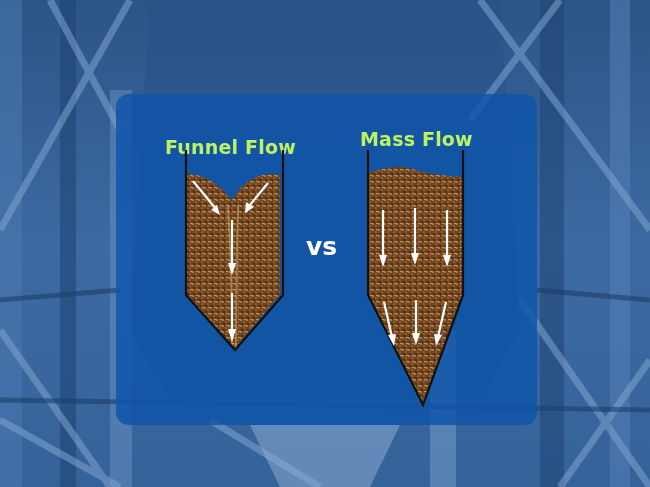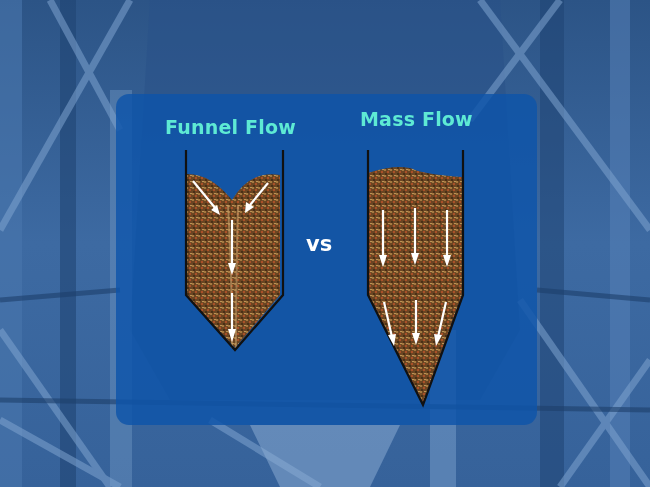--- a/index.html
+++ b/index.html
@@ -1,22 +1,22 @@
 <!DOCTYPE html>
 <html><head>
   <meta charset="utf-8">
   <style>
     html, body { margin:0; padding:0; }
     body { width:650px; height:487px; overflow:hidden; position:relative; font-family:"DejaVu Sans", sans-serif; background:#2f5a8e; }
     .bg { position:absolute; left:0; top:0; width:650px; height:487px; }
     .panel { position:absolute; left:116px; top:94px; width:421px; height:331px; border-radius:13px; background:rgba(14,84,170,0.82); }
-    .title { position:absolute; color:#5eead4; font-weight:bold; font-size:19px; letter-spacing:0.2px; white-space:nowrap; }
+    .title { position:absolute; color:#bef264; font-weight:bold; font-size:19px; letter-spacing:0.2px; white-space:nowrap;margin-top:20px; }
     .t-funnel { left:165px; top:116px; }
     .t-mass { left:360px; top:108px; }
-    .vs { position:absolute; left:306px; top:232px; color:#ffffff; font-weight:bold; font-size:21px; }
+    .vs { position:absolute; left:306px; top:232px; color:#ffffff; font-weight:bold; font-size:25px; }
     svg.silo { position:absolute; overflow:visible; }
   </style>
 </head>
 <body>
 
 <svg class="bg" viewBox="0 0 650 487">
   <defs>
     <linearGradient id="bgg" x1="0" y1="0" x2="0" y2="1">
       <stop offset="0" stop-color="#2c5486"></stop>
       <stop offset="0.5" stop-color="#3d6aa2"></stop>

